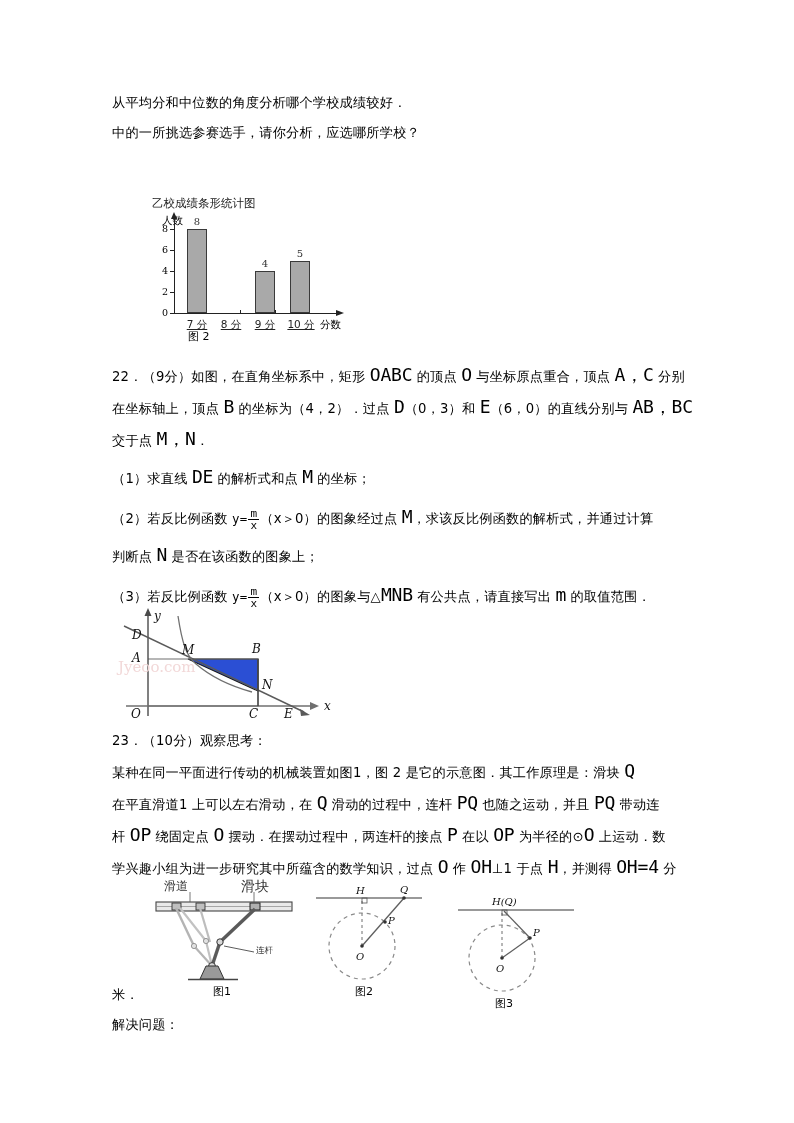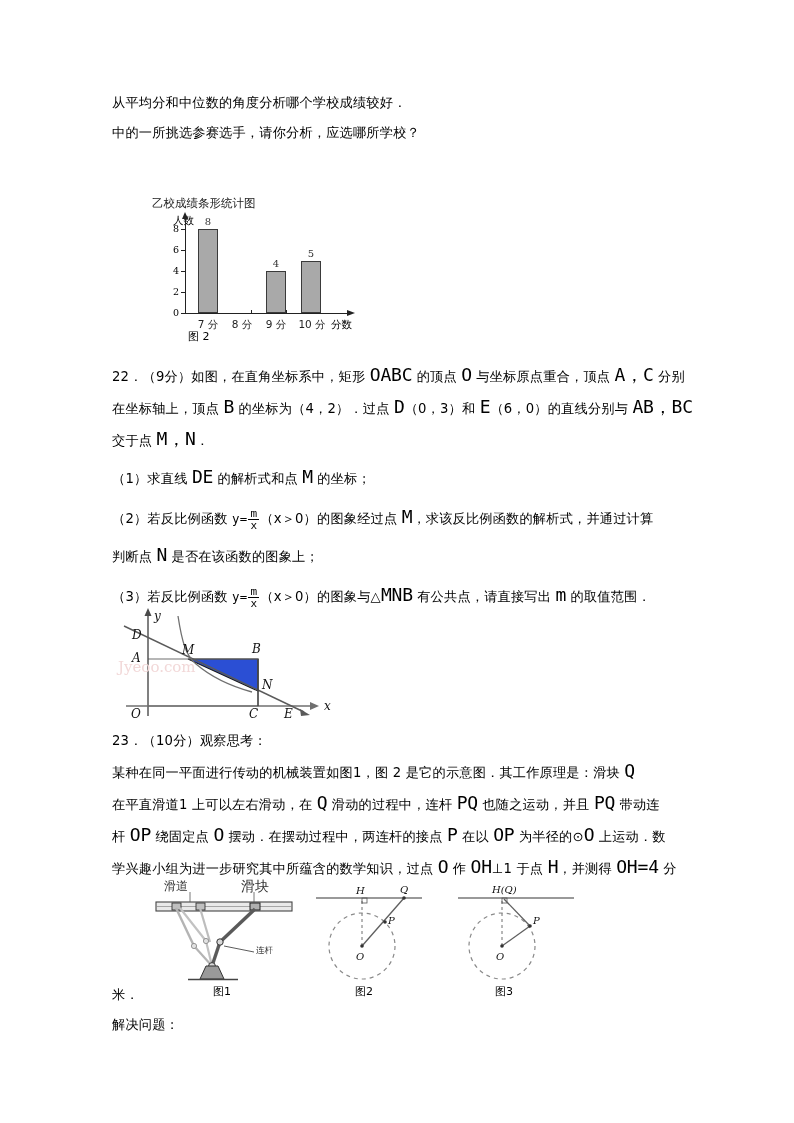--- a/index.html
+++ b/index.html
@@ -65,21 +65,21 @@
   .chart-title {
     position: absolute;
     left: 14px;
     top: 0px;
     font-size: 11.5px;
     color: #1a1a1a;
     white-space: nowrap;
   }
   .chart-area {
     position: absolute;
-    left: 15px;
+    left: 4px;
     top: 18px;
     width: 220px;
     height: 110px;
     text-align: right;
   }
   .axis-label-y {
     position: absolute;
     left: 20px;
     top: 0px;
     font-size: 10.5px;
@@ -159,20 +159,21 @@
     font-family: "DejaVu Serif", "Liberation Serif", serif;
     color: #333;
   }
   .xcat {
     position: absolute;
     top: 104px;
     font-size: 10.5px;
     color: #222;
     white-space: nowrap;
     transform: translateX(-50%);
+    text-decoration: underline;
   }
   .xaxis-name {
     position: absolute;
     left: 178px;
     top: 104px;
     font-size: 10.5px;
     white-space: nowrap;
   }
   .fig-cap {
     position: absolute;
@@ -420,21 +421,21 @@
         <circle cx="73" cy="38" r="1.8" fill="#333"></circle>
         <circle cx="92" cy="14" r="1.8" fill="#333"></circle>
         <text class="gtxt" x="44" y="10" font-size="10" fill="#111">H</text>
         <text class="gtxt" x="88" y="9" font-size="10" fill="#111">Q</text>
         <text class="gtxt" x="76" y="40" font-size="10" fill="#111">P</text>
         <text class="gtxt" x="44" y="76" font-size="10" fill="#111">O</text>
       </svg>
       <div class="mech-cap" style="left:52px;">图2</div>
     </div>
 
-    <div class="mech" style="left:342px;">
+    <div class="mech" style="left:342px;margin-top:12px;">
       <svg width="150" height="100" viewBox="0 0 150 100">
 
         <line x1="4" y1="14" x2="120" y2="14" stroke="#777" stroke-width="1.3"></line>
 
         <circle cx="48" cy="62" r="33" fill="none" stroke="#8a8a8a" stroke-width="1.2" stroke-dasharray="4,4"></circle>
 
         <line x1="48" y1="62" x2="48" y2="14" stroke="#6f6f6f" stroke-width="1" stroke-dasharray="3,3"></line>
         <rect x="48" y="14" width="5" height="5" fill="none" stroke="#555" stroke-width="0.8"></rect>
 
         <line x1="48" y1="62" x2="76" y2="42" stroke="#5f5f5f" stroke-width="1.3"></line>

